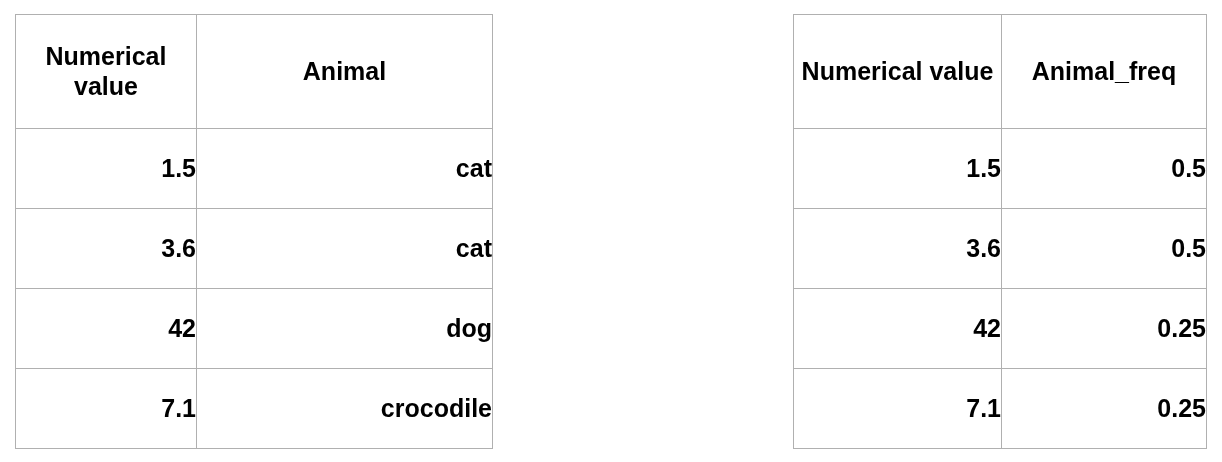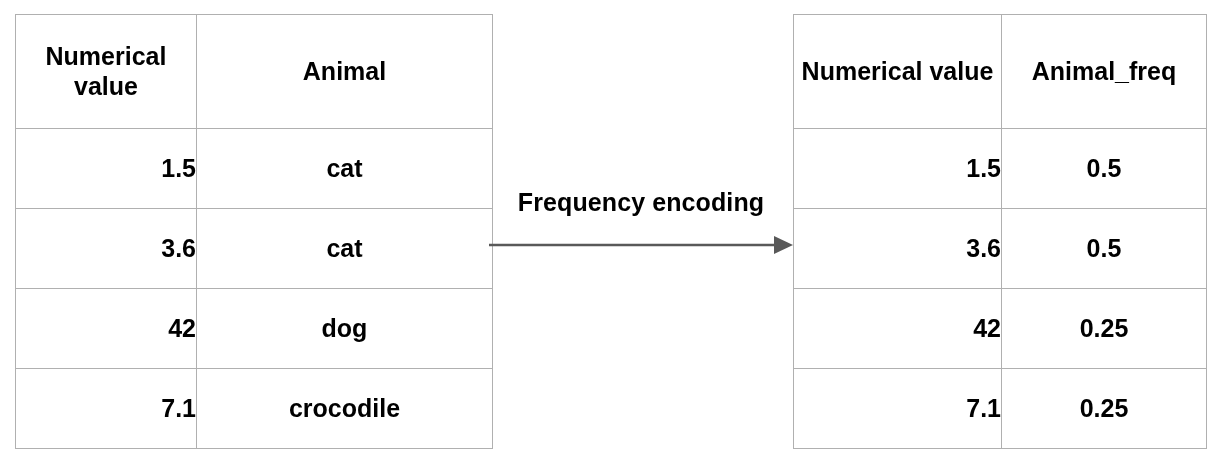--- a/index.html
+++ b/index.html
@@ -43,21 +43,21 @@
     text-align: center;
     height: 113px;
   }
   .data-table td {
     height: 79px;
   }
   .cell-num {
     text-align: right;
   }
   .cell-text {
-    text-align: center;
+    text-align: right;
     padding-left: 18px;
     margin-left: 40px;
   }
 
   
   #table-source {
     left: 15px;
     top: 14px;
     width: 477px;
   }
@@ -129,27 +129,20 @@
         <td class="cell-num">42</td>
         <td class="cell-text">dog</td>
       </tr>
       <tr>
         <td class="cell-num">7.1</td>
         <td class="cell-text">crocodile</td>
       </tr>
     </tbody>
   </table>
 
-  <div class="arrow-group">
-    <div class="arrow-label">Frequency encoding</div>
-    <svg class="arrow-svg" width="308" height="26" viewBox="0 0 308 26">
-      <line x1="1" y1="13" x2="288" y2="13" stroke="#595959" stroke-width="2.6"></line>
-      <polygon points="286,4 305,13 286,22" fill="#595959"></polygon>
-    </svg>
-  </div>
 
   <table class="data-table" id="table-encoded">
     <colgroup>
       <col class="c-num">
       <col class="c-cat">
     </colgroup>
     <thead>
       <tr>
         <th>Numerical value</th>
         <th>Animal_freq</th>

